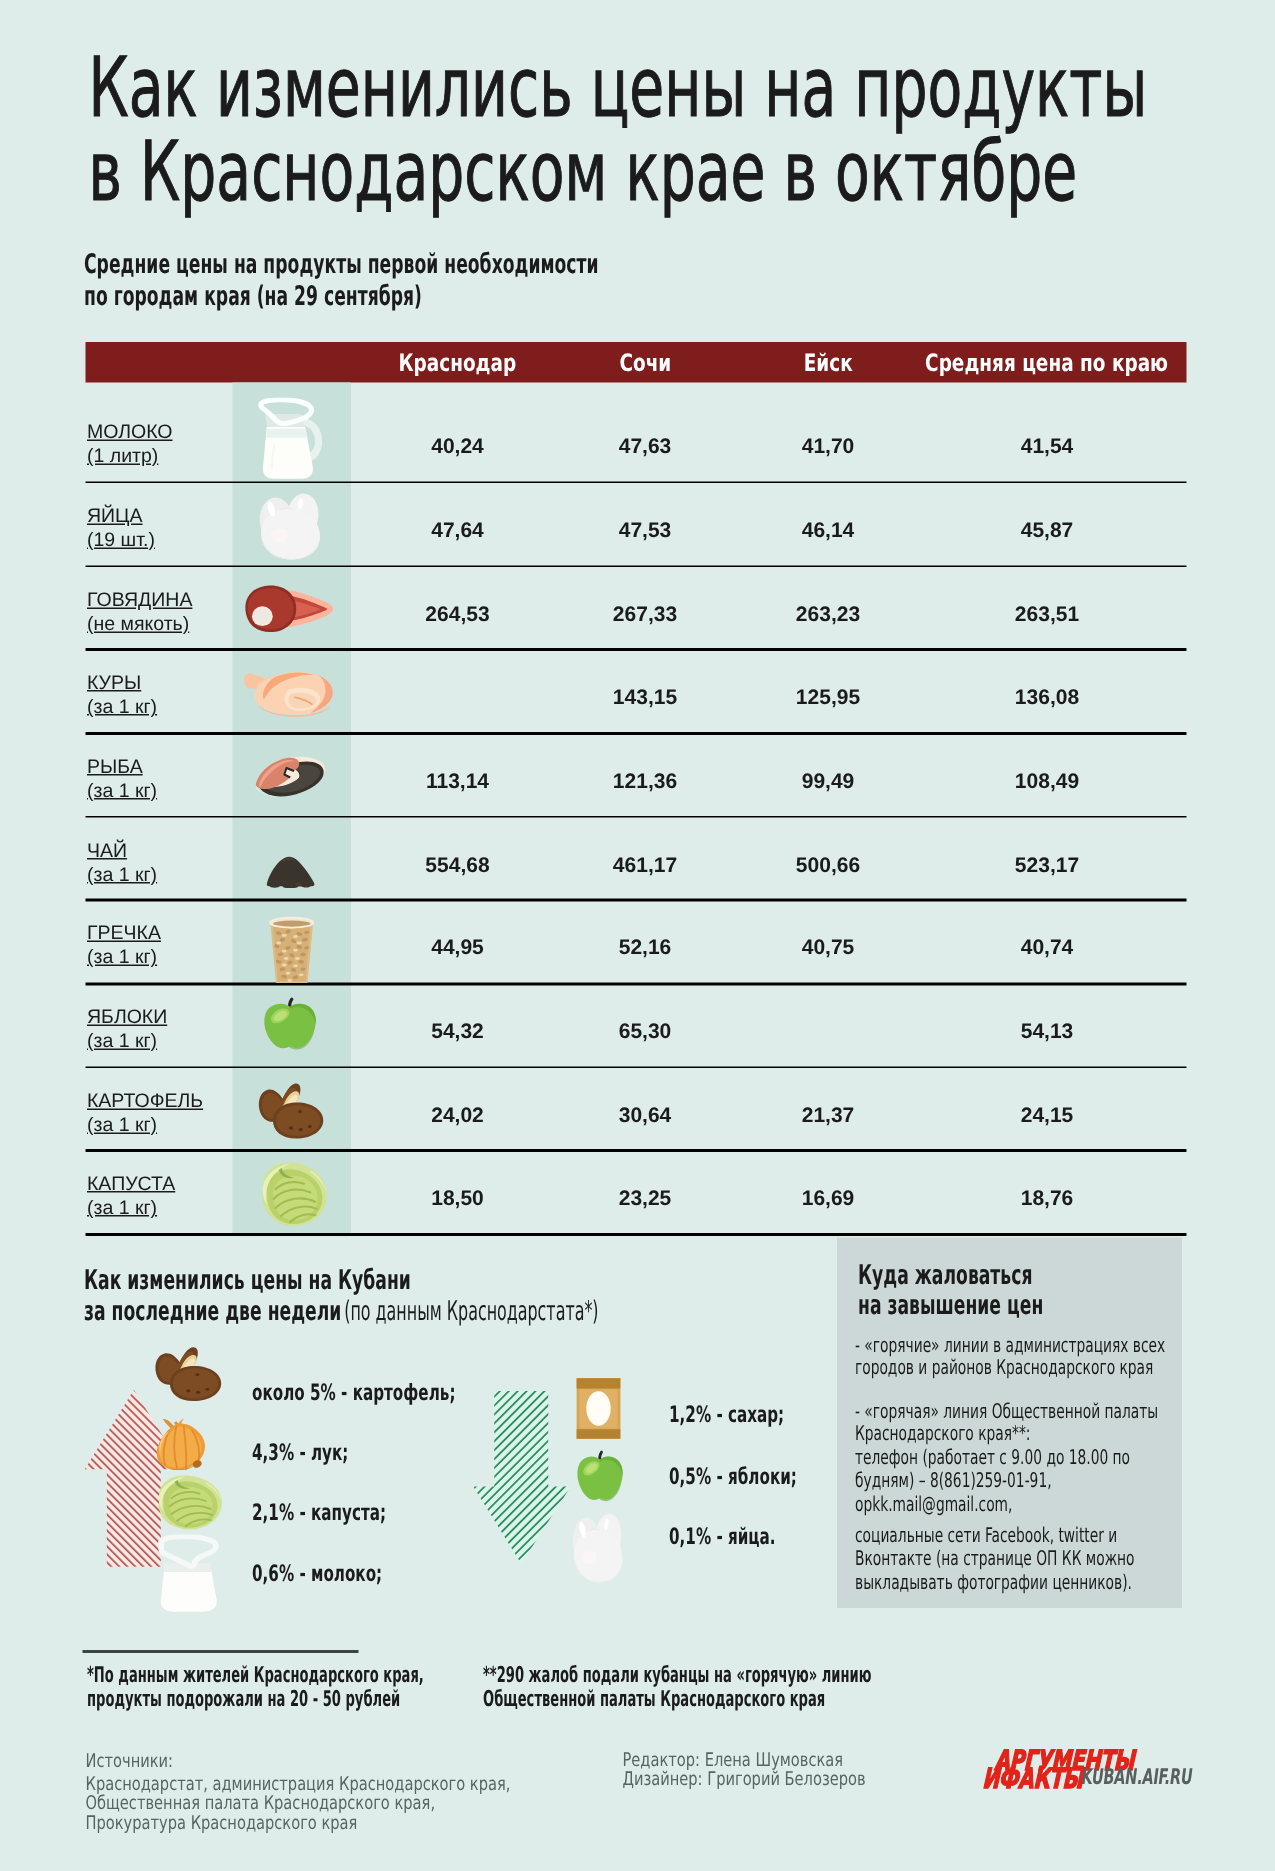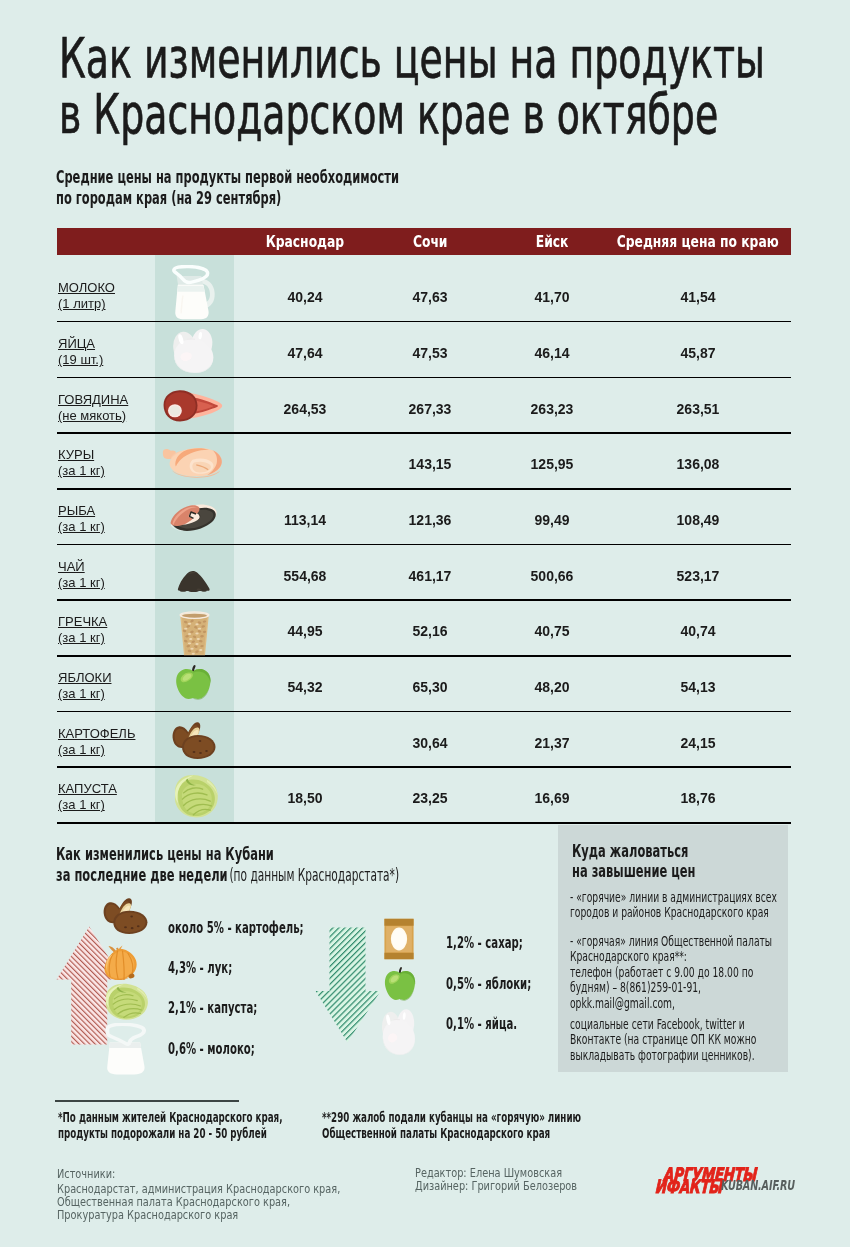--- a/index.html
+++ b/index.html
@@ -334,21 +334,20 @@
  <path d="M21 11.5 C20.4 8 20.6 5 22.3 2.5" fill="none" stroke="#2a2622" stroke-width="2.3" stroke-linecap="round"></path>
  <path d="M21 8.5 C24.5 5.5 30.5 5 35 8.5 C39.5 12 40.8 19.5 38.5 27.5 C36.2 35.5 31 41.5 26 41.5 C23.5 41.5 22 40.3 21 40.3 C20 40.3 18.5 41.5 16 41.5 C11 41.5 5.8 35.5 3.5 27.5 C1.2 19.5 2.5 12 7 8.5 C11.5 5 17.5 5.5 21 8.5 Z" fill="#7ac143"></path>
  <path d="M21 8.5 C24.5 5.5 30.5 5 35 8.5 C38.5 11.3 40.3 16.5 39.8 22.5 C38 14.5 33.5 9.8 27.5 9 C24.5 8.6 22.5 9.3 21 10.3 Z" fill="#63a832" opacity="0.7"></path>
  <path d="M9 14 C12 10 17 9 19.5 11 C21.5 12.6 20.5 15.8 17.5 18.5 C14.5 21.2 10.5 22.5 8.5 21 C6.5 19.5 6.8 16.6 9 14 Z" fill="#a3d65c" opacity="0.95"></path>
  <path d="M11 14.5 C13.5 11.8 16.5 11 18.2 12.3 C19.5 13.4 18.8 15.6 16.5 17.6 C14.3 19.5 11.5 20.5 10.2 19.5 C9 18.5 9.3 16.4 11 14.5 Z" fill="#bae077"></path>
  <path d="M21 40.3 C22 40.3 23.5 41.5 26 41.5 C31 41.5 36.2 35.5 38.5 27.5 C37 36 31.5 42.5 26 42.5 C23 42.5 21.8 41.3 21 41.3 Z" fill="#5d9b2e" opacity="0.5"></path>
 </svg>
           </div>
 <div class="cell" style="left:178px;width:140px;"><span class="cellin">54,32</span></div>
           <div class="cell" style="left:303px;width:140px;"><span class="cellin">65,30</span></div>
-          <div class="cell" style="left:425px;width:140px;"><span class="cellin">48,20</span></div>
           <div class="cell" style="left:571px;width:140px;"><span class="cellin">54,13</span></div>
   </div>
   <div class="trow">
     <div class="rule"></div>
     <div class="rname">
       <span class="nm">КАРТОФЕЛЬ</span>
       <span class="un">(за 1 кг)</span>
     </div>
     <div class="ricon" style="transform:translate(-1px,0px);">
             <svg width="48" height="40" viewBox="0 0 48 40">
@@ -359,20 +358,21 @@
  <path d="M12 27 C12 20 18.5 15 28 15 C38.5 15 45.5 20.5 45.5 27 C45.5 34 37.5 39 27.5 39 C17.5 39 12 34 12 27 Z" fill="#6d4120"></path>
  <path d="M14 27 C14 21 20.5 16.8 28.2 16.8 C36.8 16.8 43.5 21.3 43.5 27 C43.5 33 36.3 37.2 27.6 37.2 C19.3 37.2 14 33 14 27 Z" fill="#7d4c23"></path>
  <g fill="#54301a">
   <ellipse cx="24" cy="32" rx="1.4" ry="1.1"></ellipse>
   <ellipse cx="30.5" cy="33" rx="1.4" ry="1.1"></ellipse>
   <ellipse cx="36.5" cy="31" rx="1.3" ry="1"></ellipse>
   <ellipse cx="30" cy="21" rx="1.3" ry="1"></ellipse>
  </g>
 </svg>
           </div>
+<div class="cell" style="left:178px;width:140px;"><span class="cellin">24,02</span></div>
           <div class="cell" style="left:303px;width:140px;"><span class="cellin">30,64</span></div>
           <div class="cell" style="left:425px;width:140px;"><span class="cellin">21,37</span></div>
           <div class="cell" style="left:571px;width:140px;"><span class="cellin">24,15</span></div>
   </div>
   <div class="trow">
     <div class="rule"></div>
     <div class="rname">
       <span class="nm">КАПУСТА</span>
       <span class="un">(за 1 кг)</span>
     </div>

